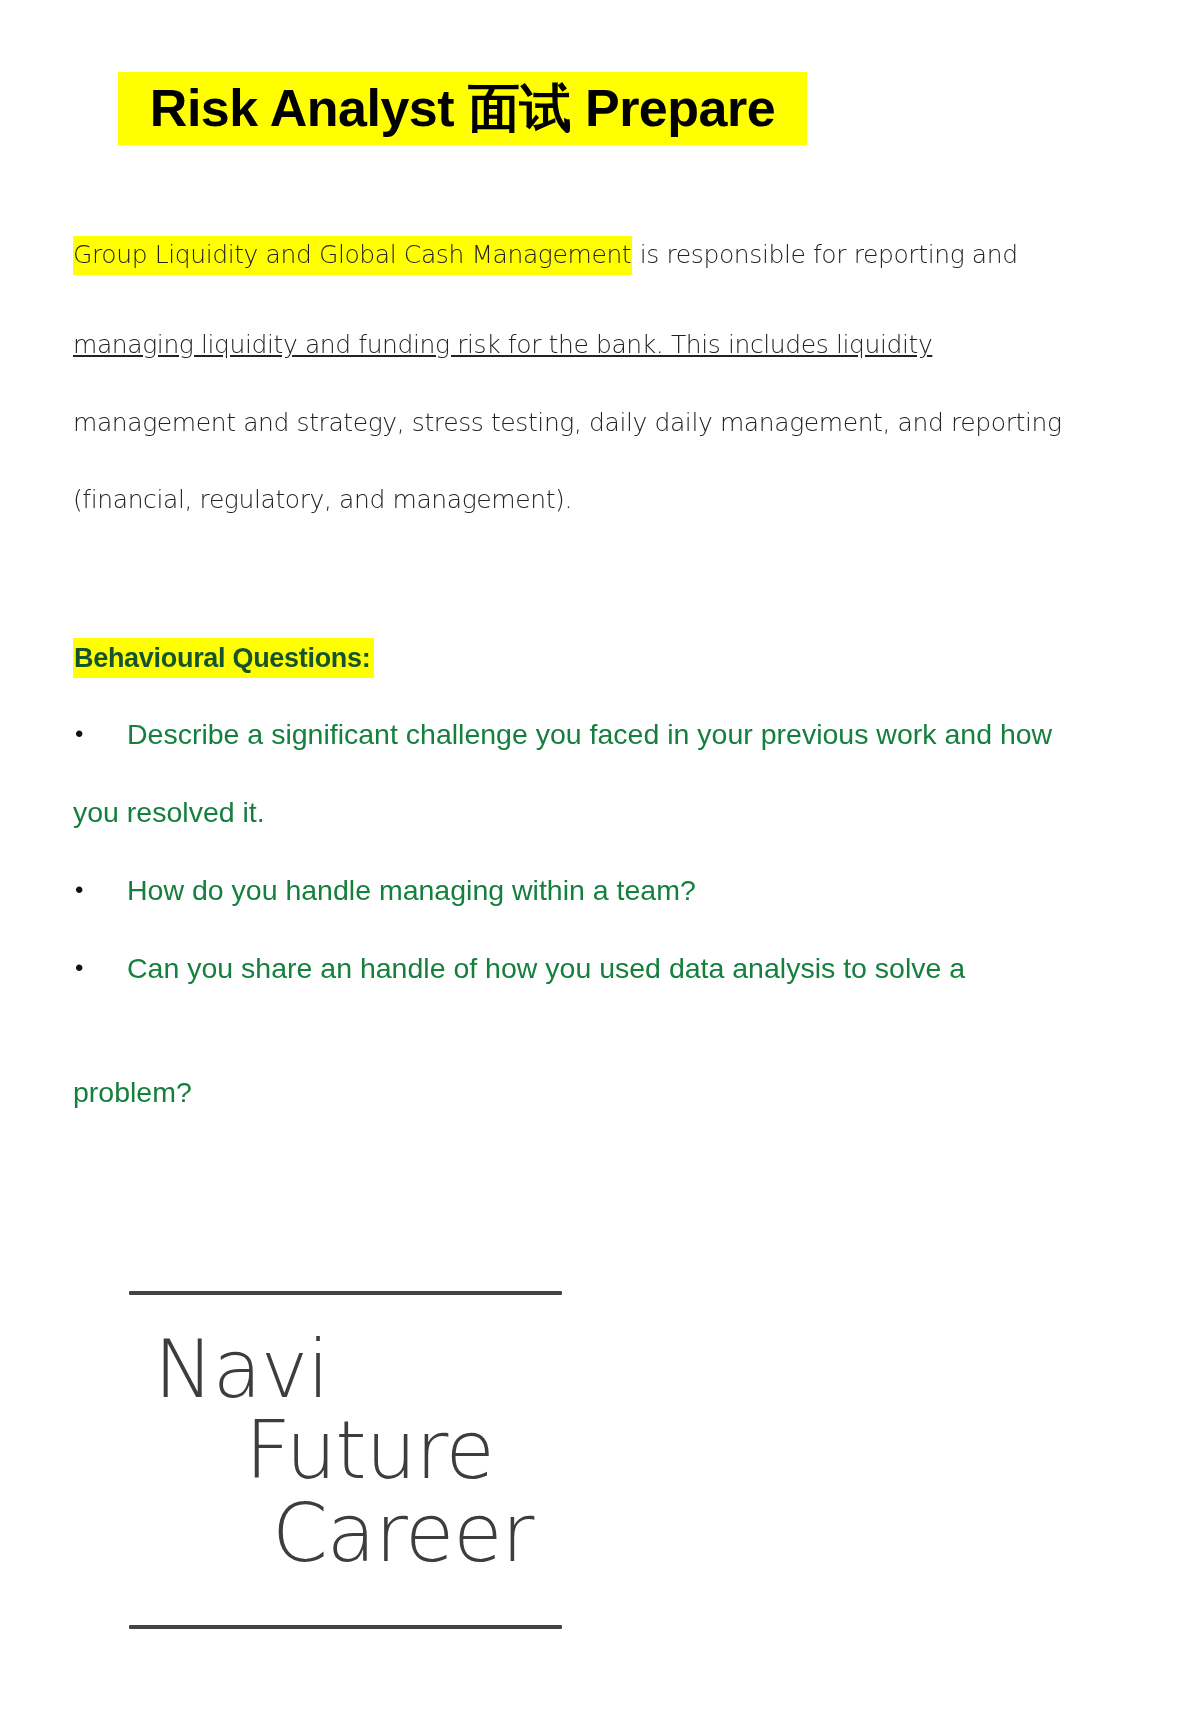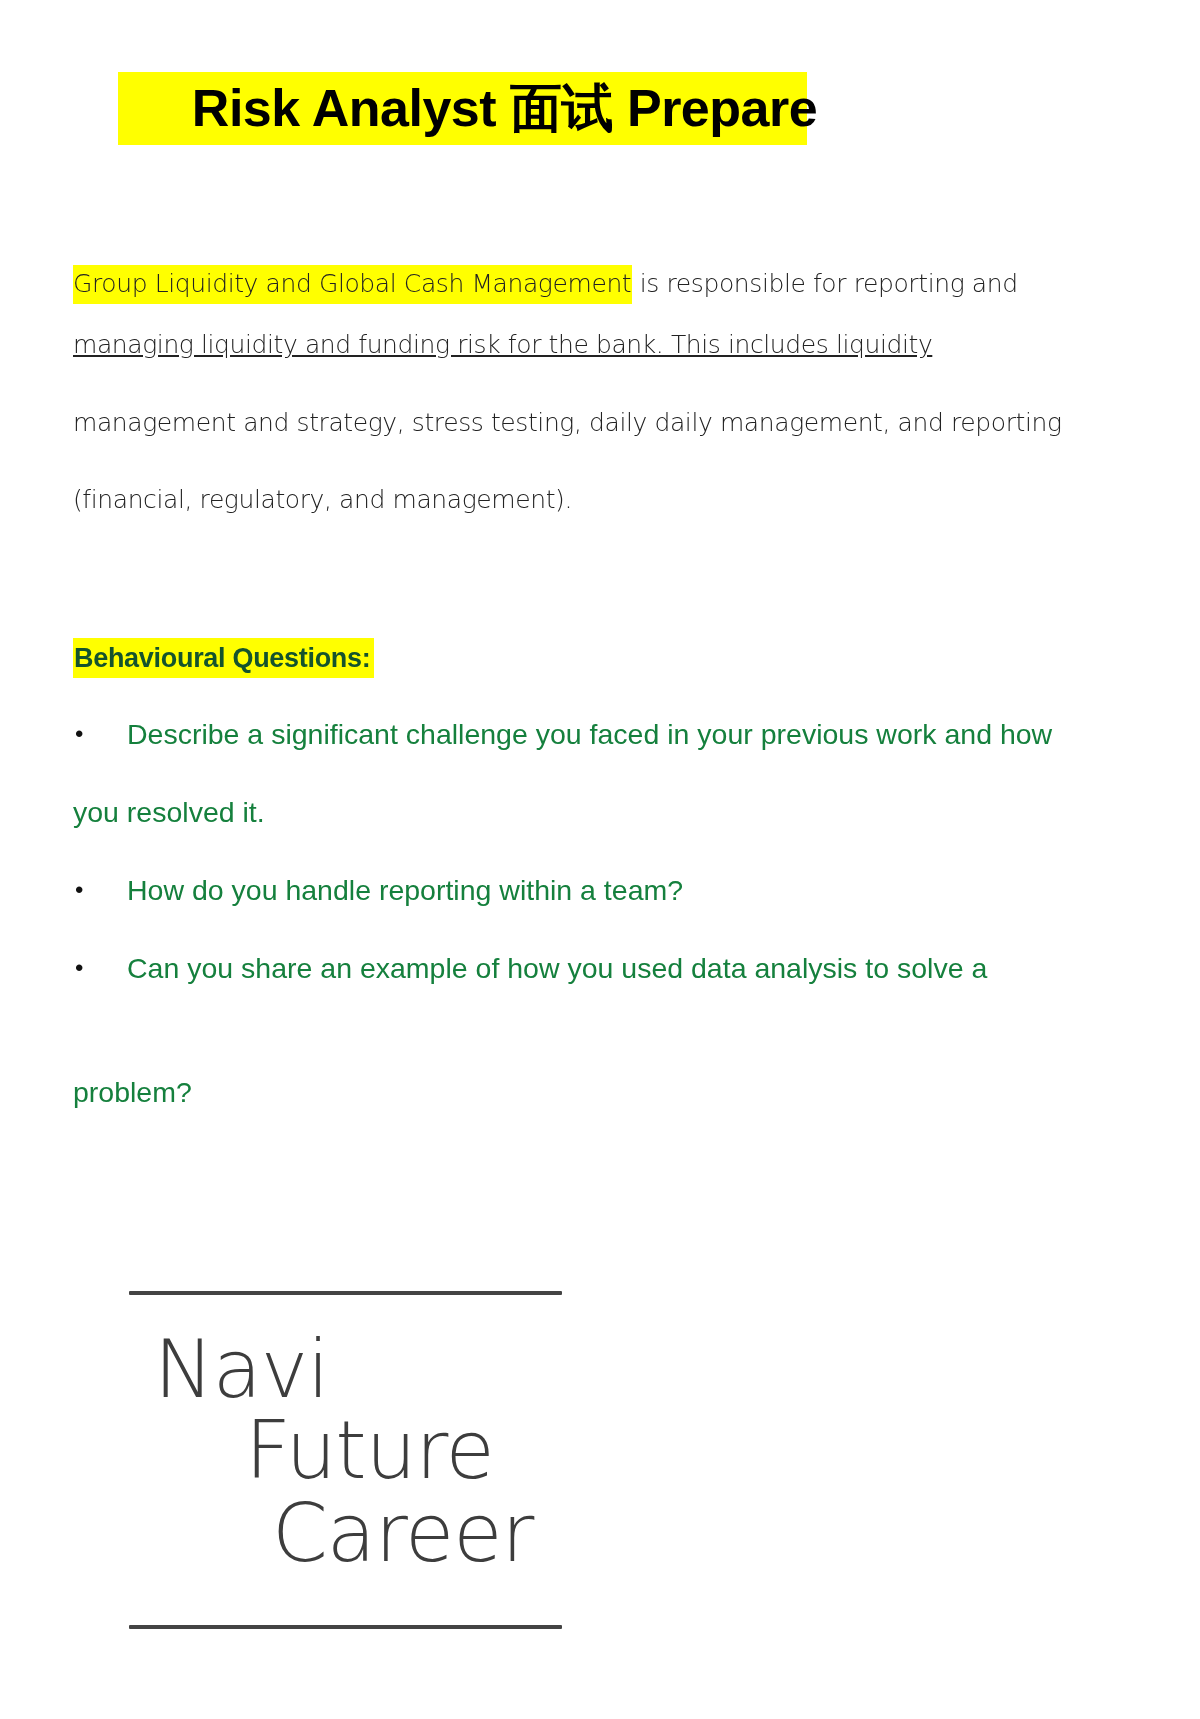--- a/index.html
+++ b/index.html
@@ -5,21 +5,21 @@
   html, body { margin: 0; padding: 0; background: #ffffff; }
   body { width: 1200px; height: 1719px; position: relative; overflow: hidden; color: #1a1a1a; }
   .abs { position: absolute; white-space: nowrap; }
   .title-box {
     left: 118px; top: 72px; width: 689px; height: 73px;
     background: #ffff00;
   }
   .title-text {
     left: 118px; top: 72px; width: 689px; height: 73px;
     font-family: "Liberation Sans", sans-serif; font-weight: bold; font-size: 52px;
-    line-height: 73px; text-align: center; color: #000; letter-spacing: -0.5px; padding-left: 42px;
+    line-height: 73px; text-align: center; color: #000; letter-spacing: -0.5px;
   }
   .para {
     font-family: "DejaVu Sans", sans-serif; font-size: 25px; color: #222;
     left: 73px; line-height: 30px; font-weight: 300; letter-spacing: -0.4px;
   }
   .hl { background: #ffff00; padding: 4px 1px 6px 0; }
   .heading {
     left: 73px; top: 638px; height: 40px; line-height: 40px;
     font-family: "Liberation Sans", sans-serif; font-weight: bold; font-size: 27px;
     background: #ffff00; padding: 0 4px 0 1px; color: #14532d; letter-spacing: -0.3px;
@@ -35,35 +35,35 @@
     font-family: "DejaVu Sans", sans-serif; font-weight: 200; font-size: 80px; color: #3d3d3d;
     line-height: 80px; letter-spacing: -1px;
   }
 </style>
 </head>
 <body>
 
 <div class="abs title-box"></div>
 <div class="abs title-text">Risk Analyst  面试 Prepare</div>
 
-<div class="abs para" style="top:269px;"><span class="hl">Group Liquidity and Global Cash Management</span><span> is responsible for reporting and</span></div>
+<div class="abs para" style="top:240px;"><span class="hl">Group Liquidity and Global Cash Management</span><span> is responsible for reporting and</span></div>
 <div class="abs para" style="top:330px;text-decoration:underline;">managing liquidity and funding risk for the bank. This includes liquidity</div>
 <div class="abs para" style="top:408px;">management and strategy, stress testing, daily daily management, and reporting</div>
 <div class="abs para" style="top:485px;">(financial, regulatory, and management).</div>
 
 <div class="abs heading">Behavioural Questions:</div>
 
 <div class="abs bullet" style="top:717px;">•</div>
 <div class="abs q" style="left:127px; top:717px;">Describe a significant challenge you faced in your previous work and how</div>
 <div class="abs q" style="left:73px; top:795px;">you resolved it.</div>
 
 <div class="abs bullet" style="top:873px;">•</div>
-<div class="abs q" style="left:127px; top:873px;">How do you handle reporting within a team?</div>
+<div class="abs q" style="left:127px; top:873px;">How do you handle managing within a team?</div>
 
 <div class="abs bullet" style="top:951px;">•</div>
-<div class="abs q" style="left:127px; top:951px;">Can you share an example of how you used data analysis to solve a</div>
+<div class="abs q" style="left:127px; top:951px;">Can you share an handle of how you used data analysis to solve a</div>
 <div class="abs q" style="left:73px; top:1030px;margin-top:45px;">problem?</div>
 
 <div class="logo-line" style="top:1291px;"></div>
 <div class="abs logo-word" style="left:154px; top:1330px;">Navi</div>
 <div class="abs logo-word" style="left:228px; top:1411px;margin-left:17px;">Future</div>
 <div class="abs logo-word" style="left:272px; top:1494px;">Career</div>
 <div class="logo-line" style="top:1625px;"></div>
 
 </body></html>

